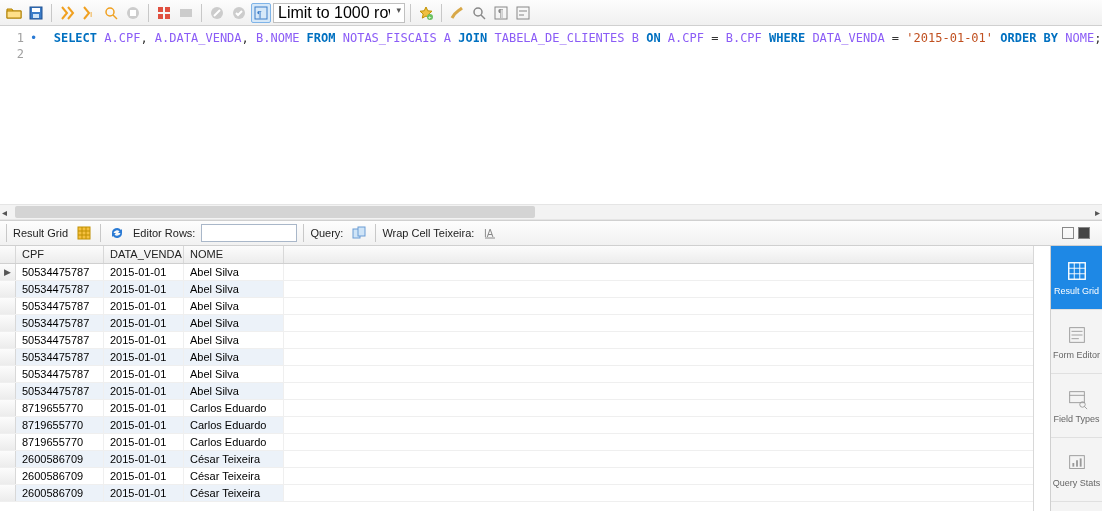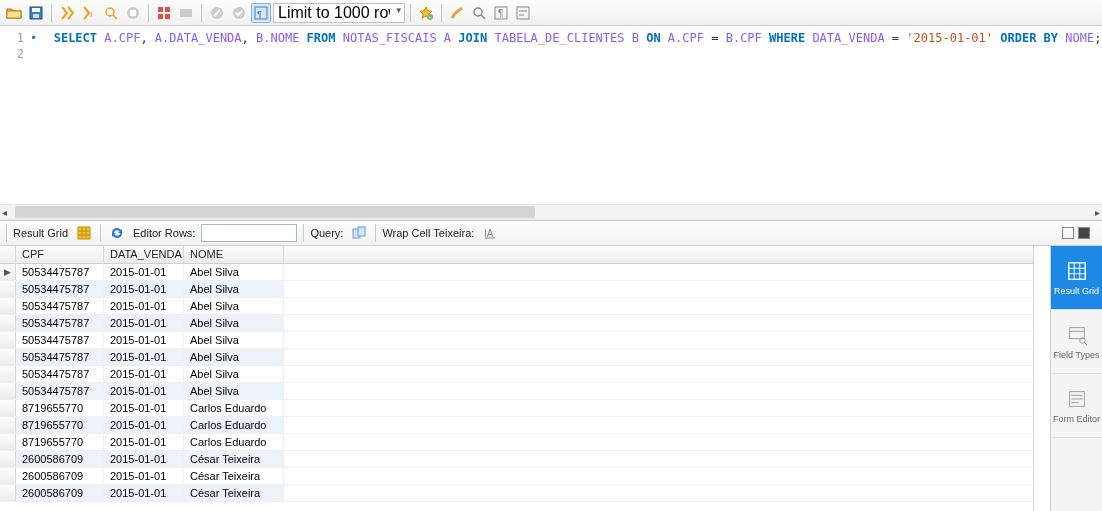--- a/index.html
+++ b/index.html
@@ -329,32 +329,42 @@
           <line x1="3" y1="9" x2="21" y2="9" stroke="#fff"></line>
           <line x1="3" y1="15" x2="21" y2="15" stroke="#fff"></line>
           <line x1="9" y1="3" x2="9" y2="21" stroke="#fff"></line>
           <line x1="15" y1="3" x2="15" y2="21" stroke="#fff"></line>
         </svg>
       <span class="lbl2">Result
 Grid</span>
     </div>
     <div class="sp-item">
       <svg viewBox="0 0 24 24">
+          <rect x="4" y="4" width="16" height="16" fill="none" stroke="#999"></rect>
+          <line x1="6" y1="8" x2="18" y2="8" stroke="#999"></line>
+          <line x1="6" y1="12" x2="18" y2="12" stroke="#999"></line>
+          <line x1="6" y1="16" x2="14" y2="16" stroke="#999"></line>
+        </svg>
+      <span class="lbl2">Form
+Editor</span>
+    </div>
+    <div class="sp-item">
+      <svg viewBox="0 0 24 24">
           <rect x="4" y="4" width="16" height="12" fill="none" stroke="#999"></rect>
           <line x1="4" y1="8" x2="20" y2="8" stroke="#999"></line>
           <circle cx="18" cy="18" r="3" fill="none" stroke="#999"></circle>
           <line x1="20" y1="20" x2="23" y2="23" stroke="#999"></line>
         </svg>
       <span class="lbl2">Field
 Types</span>
     </div>
     <div class="sp-item">
       <svg viewBox="0 0 24 24">
-          <rect x="4" y="4" width="16" height="16" fill="none" stroke="#999"></rect>
-          <line x1="6" y1="8" x2="18" y2="8" stroke="#999"></line>
-          <line x1="6" y1="12" x2="18" y2="12" stroke="#999"></line>
-          <line x1="6" y1="16" x2="14" y2="16" stroke="#999"></line>
+          <rect x="4" y="4" width="16" height="14" fill="none" stroke="#999"></rect>
+          <rect x="7" y="12" width="2" height="4" fill="#999"></rect>
+          <rect x="11" y="9" width="2" height="7" fill="#999"></rect>
+          <rect x="15" y="7" width="2" height="9" fill="#999"></rect>
         </svg>
-      <span class="lbl2">Form
-Editor</span>
+      <span class="lbl2">Query
+Stats</span>
     </div>
   </div>
 </div>
 
 </body></html>

